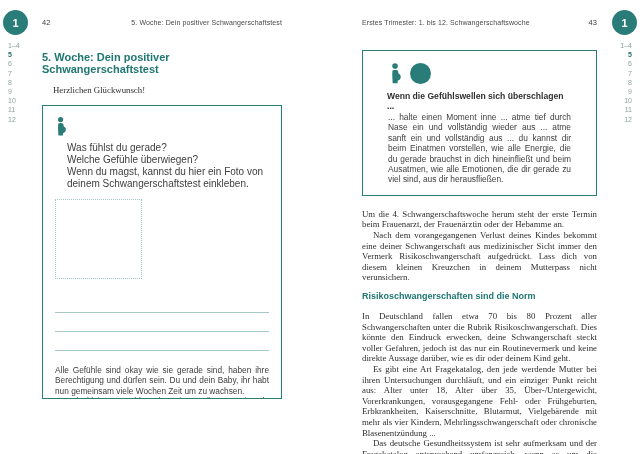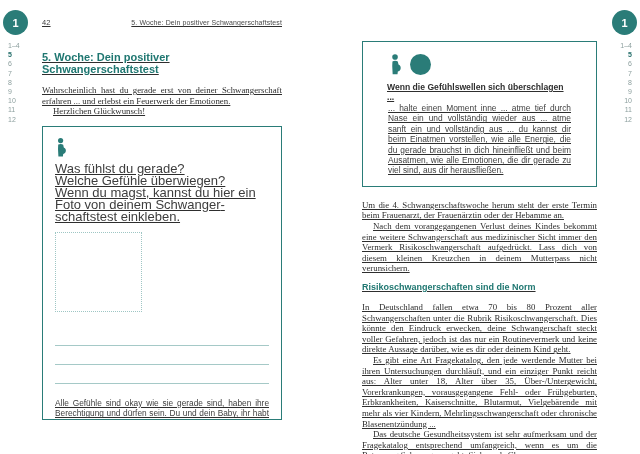--- a/index.html
+++ b/index.html
@@ -1,34 +1,34 @@
 <!DOCTYPE html>
 <html><head>
 <meta charset="utf-8">
 <style>
   html,body{margin:0;padding:0;background:#ffffff;}
   .spread{position:relative;width:640px;height:454px;background:#ffffff;overflow:hidden;
           font-family:"Liberation Sans",sans-serif;color:#2e2e2e;}
-  .page{position:absolute;top:0;height:454px;width:320px;box-sizing:border-box;text-decoration:underline;}
+  .page{position:absolute;top:0;height:454px;width:320px;box-sizing:border-box;}
   .page-left{left:0;padding:18px 38px 0 42px;}
   .page-right{left:320px;padding:18px 43px 0 42px;}
 
   .pagehead{display:flex;justify-content:space-between;align-items:baseline;
             font-size:7px;color:#4a4a4a;letter-spacing:0.1px;}
   .pagenum{font-size:7.5px;color:#3c3c3c;}
 
   .chapter-heading{margin:24px 0 10px;font-size:11px;font-weight:bold;color:#1f7771;}
 
   .serif{font-family:"Liberation Serif","DejaVu Serif",serif;}
   .bodytext{font-size:8.8px;line-height:10.6px;text-align:justify;margin:0;}
   .indent{text-indent:11px;}
 
   .tealbox{border:1.5px solid #2a7c78;box-sizing:border-box;}
   .journal-box{margin-top:9px;padding:11px 12px 10px;height:294px;overflow:hidden;}
-  .prompts{font-size:13px;line-height:12px;color:#3d3d3d;margin-top:6px;}
+  .prompts{font-size:10px;line-height:12px;color:#3d3d3d;margin-top:6px;margin-left:12px;}
   .photo-slot{width:85px;height:78px;border:1px dotted #9ec6c4;margin:9px 0 15px;}
   .writing-line{height:18px;border-bottom:1px solid #a5c9c7;}
   .boxnote{margin-top:14px;font-size:8.3px;line-height:10.5px;color:#3d3d3d;text-align:justify;}
   .boxnote p{margin:0;}
 
   .breathing-box{margin-top:23px;padding:10px 24px 9px;min-height:100px;}
   .icon-row{display:flex;align-items:center;gap:7px;margin:2px 0 7px 2px;}
   .breath-circle{width:21px;height:21px;border-radius:50%;background:#2a7c78;}
   .box-title{font-size:8.6px;font-weight:bold;color:#2f2f2f;margin:0 0 1px;}
   .box-body{font-size:8.4px;line-height:10.4px;color:#3d3d3d;text-align:justify;margin:1px;}
@@ -53,21 +53,20 @@
 <div class="spread">
 
   <div class="page page-left">
     <div class="pagehead">
       <span class="pagenum">42</span>
       <span>5. Woche: Dein positiver Schwangerschaftstest</span>
     </div>
 
     <div class="chapter-heading">5. Woche: Dein positiver Schwangerschaftstest</div>
 
-    <p class="serif bodytext">Wahrscheinlich hast du gerade erst von deiner Schwangerschaft erfahren ... und erlebst ein Feuerwerk der Emotionen.</p>
     <p class="serif bodytext indent">Herzlichen Glückwunsch!</p>
 
     <div class="tealbox journal-box">
       <span>
         <svg class="fig-icon" width="13" height="19" viewBox="0 0 13 19">
           <circle cx="5.6" cy="2.6" r="2.6" fill="#2a7c78"></circle>
           <path d="M3.2 6.6 C4.8 5.6 7 5.7 8.2 6.8 L8.8 9.6 C10.6 10.2 11.4 12.4 10.6 14.1 C10.1 15.2 9.2 15.8 8.2 16 L7.9 18.6 L3.4 18.6 L3 11 Z" fill="#2a7c78"></path>
         </svg>
       </span>
       <div class="prompts">
@@ -80,38 +79,42 @@
       <div class="writing-line"></div>
       <div class="writing-line"></div>
       <div class="boxnote">
         <p>Alle Gefühle sind okay wie sie gerade sind, haben ihre Berechtigung und dürfen sein. Du und dein Baby, ihr habt nun gemeinsam viele Wochen Zeit um zu wachsen.</p>
         <p class="indent">Dein kleiner Bauch­bewohner ist zu diesem Zeitpunkt zirka drei Millimeter klein, dein Körper verbringt bereits jetzt Höchst­leistungen, auch wenn alles noch im Verborgenen geschieht.</p>
       </div>
     </div>
   </div>
 
   <div class="page page-right">
+    <div class="pagehead">
+      <span>Erstes Trimester: 1. bis 12. Schwangerschaftswoche</span>
+      <span class="pagenum">43</span>
+    </div>
 
     <div class="tealbox breathing-box">
       <div class="icon-row">
         <span>
           <svg class="fig-icon" width="14" height="21" viewBox="0 0 13 19">
             <circle cx="5.6" cy="2.6" r="2.6" fill="#2a7c78"></circle>
             <path d="M3.2 6.6 C4.8 5.6 7 5.7 8.2 6.8 L8.8 9.6 C10.6 10.2 11.4 12.4 10.6 14.1 C10.1 15.2 9.2 15.8 8.2 16 L7.9 18.6 L3.4 18.6 L3 11 Z" fill="#2a7c78"></path>
           </svg>
         </span>
         <span class="breath-circle"></span>
       </div>
       <p class="box-title">Wenn die Gefühlswellen sich überschlagen ...</p>
       <p class="box-body">... halte einen Moment inne ... atme tief durch Nase ein und vollständig wieder aus ... atme sanft ein und vollständig aus ... du kannst dir beim Einatmen vorstellen, wie alle Energie, die du gerade brauchst in dich hineinfließt und beim Ausatmen, wie alle Emotionen, die dir gerade zu viel sind, aus dir herausfließen.</p>
     </div>
 
     <div class="text-block">
       <p class="serif bodytext">Um die 4. Schwangerschafts­woche herum steht der erste Termin beim Frauen­arzt, der Frauenärztin oder der Hebamme an.</p>
-      <p class="serif bodytext indent">Nach dem voran­gegangenen Verlust deines Kindes bekommt eine weitere Schwangerschaft aus medizinischer Sicht immer den Vermerk Risiko­schwangerschaft aufgedrückt. Lass dich von diesem kleinen Kreuzchen in deinem Mutterpass nicht verunsichern.</p>
+      <p class="serif bodytext indent">Nach dem voran­gegangenen Verlust deines Kindes bekommt eine deiner Schwangerschaft aus medizinischer Sicht immer den Vermerk Risiko­schwangerschaft aufgedrückt. Lass dich von diesem kleinen Kreuzchen in deinem Mutterpass nicht verunsichern.</p>
       <div class="subheading">Risikoschwangerschaften sind die Norm</div>
       <p class="serif bodytext">In Deutschland fallen etwa 70 bis 80 Prozent aller Schwangerschaften unter die Rubrik Risiko­schwangerschaft. Dies könnte den Eindruck erwecken, deine Schwangerschaft steckt voller Gefahren, jedoch ist das nur ein Routine­vermerk und keine direkte Aussage darüber, wie es dir oder deinem Kind geht.</p>
       <p class="serif bodytext indent">Es gibt eine Art Frage­katalog, den jede werdende Mutter bei ihren Unter­suchungen durchläuft, und ein einziger Punkt reicht aus: Alter unter 18, Alter über 35, Über-/Untergewicht, Vorerkrankungen, vorausgegangene Fehl- oder Frühgeburten, Erbkrankheiten, Kaiserschnitte, Blutarmut, Vielgebärende mit mehr als vier Kindern, Mehrlings­schwangerschaft oder chronische Blasen­ent­zündung ...</p>
       <p class="serif bodytext indent">Das deutsche Gesundheits­system ist sehr aufmerksam und der Frage­katalog entsprechend umfangreich, wenn es um die Betreuung Schwangerer geht. Sieh es als Chance.</p>
       <p class="serif bodytext indent">Dir steht nun eine Vielzahl medizinischer Unter­suchungen und Ange­bote offen, die von der gesetzlichen Kranken­kasse bezahlt werden, damit Ärzte, Ärztinnen und Hebammen dich und dein Kind besonders eng­maschig begleiten können, wenn du dir das wünschst. Bist du privat versichert, hängt die Leistung von deinem Vertrag mit der Kranken­kasse ab.</p>
     </div>
   </div>
 
   <div class="tab tab-left">1</div>
   <div class="tab tab-right">1</div>

